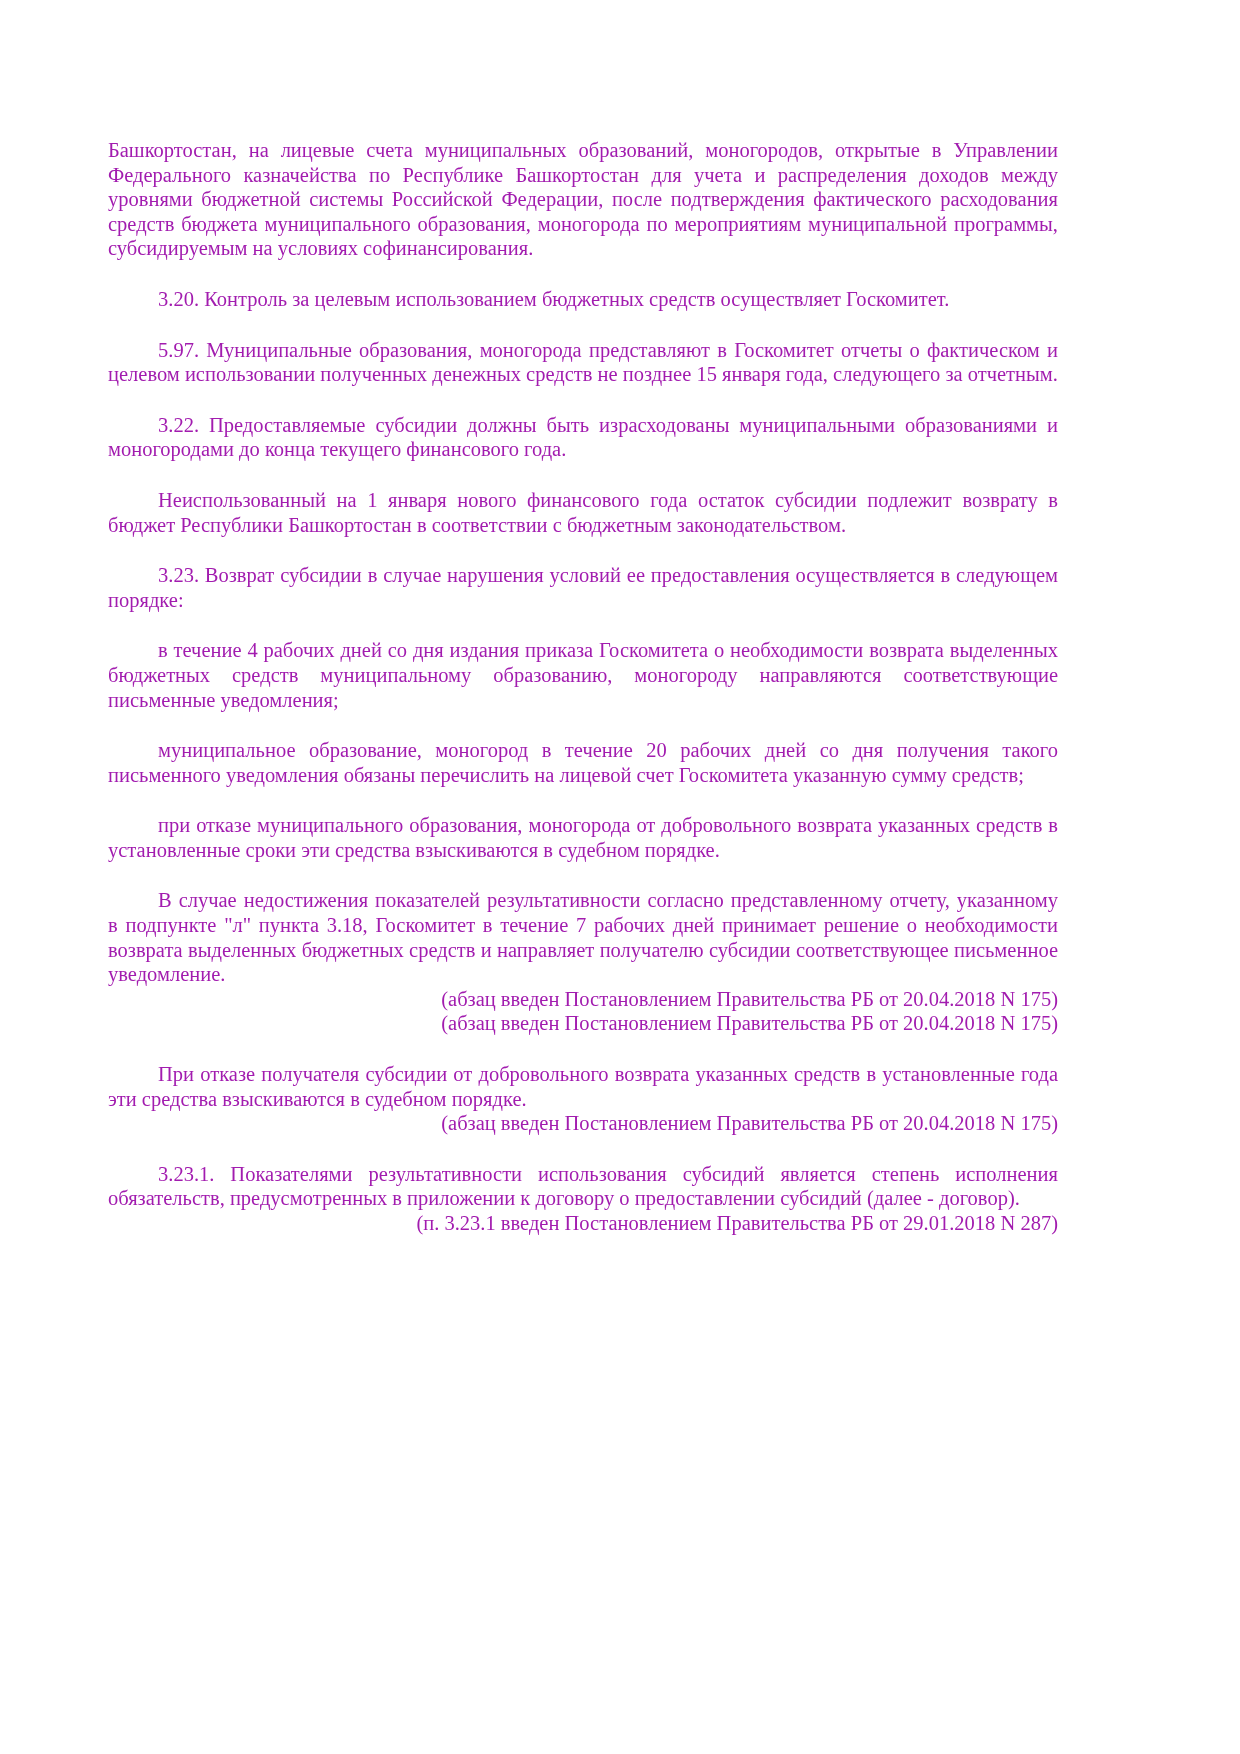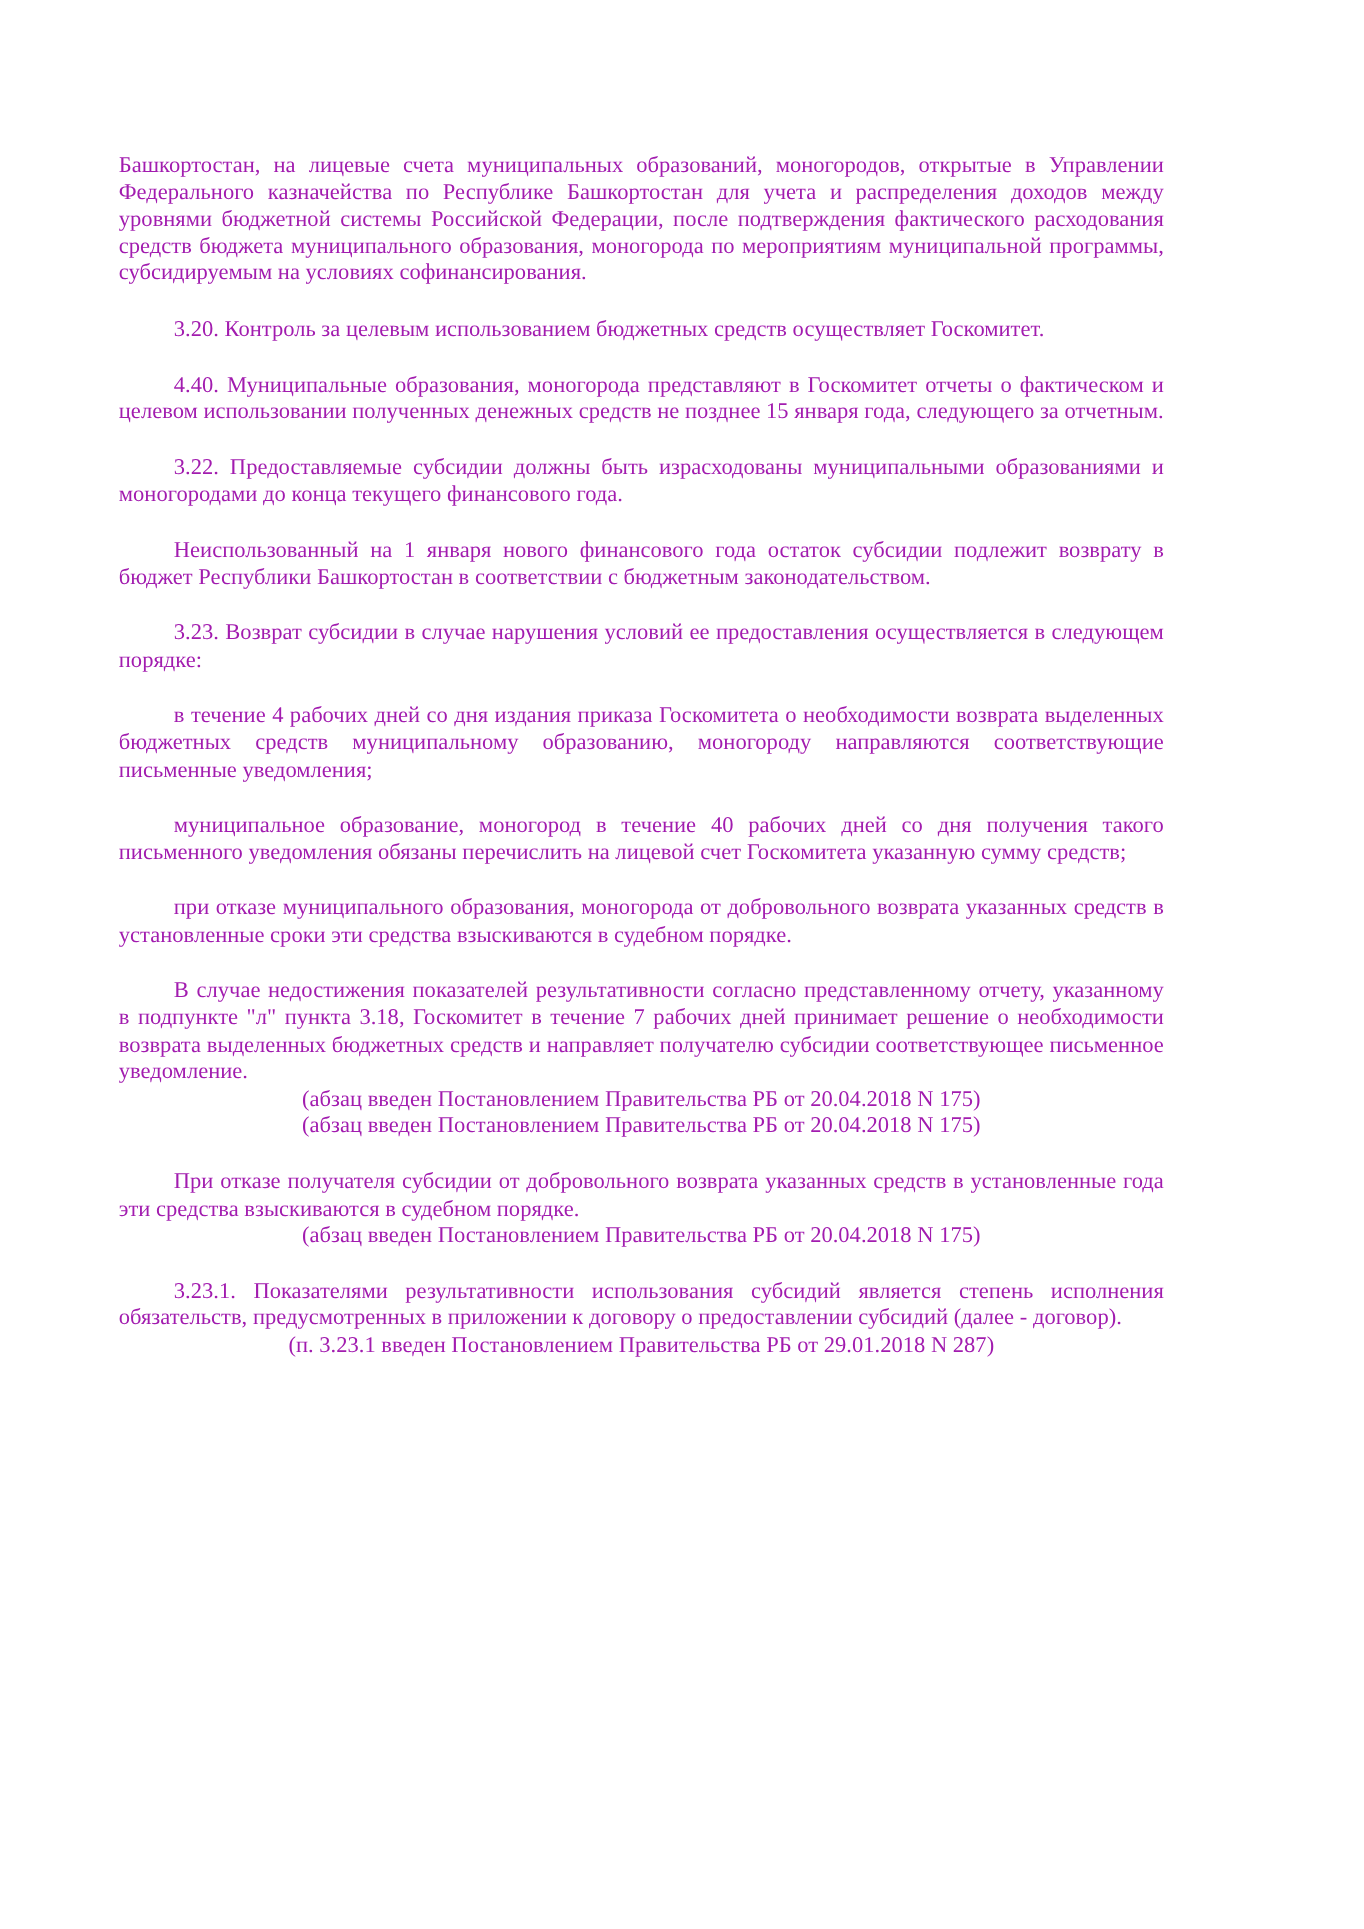--- a/index.html
+++ b/index.html
@@ -5,41 +5,41 @@
   html, body { margin: 0; padding: 0; background: #ffffff; }
   body { width: 1240px; height: 1754px; position: relative; overflow: hidden; }
   .page {
     position: absolute; left: 108px; top: 138px; width: 950px;
     font-family: "Liberation Serif", "DejaVu Serif", serif;
     font-size: 20.5px; line-height: 24.6px; color: #a21caf;
   }
   .p { margin: 0; text-align: justify; text-align-last: left; }
   .ind { text-indent: 50px; }
   .gap { margin-top: 26px; }
-  .note { margin: 0; text-align: center; font-family: Liberation Serif, serif; }
+  .note { margin: 0; text-align: right; font-family: Liberation Serif, serif; }
 </style>
 </head>
 <body>
 
 <div class="page">
   <p class="p">Башкортостан, на лицевые счета муниципальных образований, моногородов, открытые в Управлении Федерального казначейства по Республике Башкортостан для учета и распределения доходов между уровнями бюджетной системы Российской Федерации, после подтверждения фактического расходования средств бюджета муниципального образования, моногорода по мероприятиям муниципальной программы, субсидируемым на условиях софинансирования.</p>
 
   <p class="p ind gap">3.20. Контроль за целевым использованием бюджетных средств осуществляет Госкомитет.</p>
 
-  <p class="p ind gap">4.40. Муниципальные образования, моногорода представляют в Госкомитет отчеты о фактическом и целевом использовании полученных денежных средств не позднее 15 января года, следующего за отчетным.</p>
+  <p class="p ind gap">5.97. Муниципальные образования, моногорода представляют в Госкомитет отчеты о фактическом и целевом использовании полученных денежных средств не позднее 15 января года, следующего за отчетным.</p>
 
   <p class="p ind gap">3.22. Предоставляемые субсидии должны быть израсходованы муниципальными образованиями и моногородами до конца текущего финансового года.</p>
 
   <p class="p ind gap">Неиспользованный на 1 января нового финансового года остаток субсидии подлежит возврату в бюджет Республики Башкортостан в соответствии с бюджетным законодательством.</p>
 
   <p class="p ind gap">3.23. Возврат субсидии в случае нарушения условий ее предоставления осуществляется в следующем порядке:</p>
 
   <p class="p ind gap">в течение 4 рабочих дней со дня издания приказа Госкомитета о необходимости возврата выделенных бюджетных средств муниципальному образованию, моногороду направляются соответствующие письменные уведомления;</p>
 
-  <p class="p ind gap">муниципальное образование, моногород в течение 40 рабочих дней со дня получения такого письменного уведомления обязаны перечислить на лицевой счет Госкомитета указанную сумму средств;</p>
+  <p class="p ind gap">муниципальное образование, моногород в течение 20 рабочих дней со дня получения такого письменного уведомления обязаны перечислить на лицевой счет Госкомитета указанную сумму средств;</p>
 
   <p class="p ind gap">при отказе муниципального образования, моногорода от добровольного возврата указанных средств в установленные сроки эти средства взыскиваются в судебном порядке.</p>
 
   <p class="p ind gap">В случае недостижения показателей результативности согласно представленному отчету, указанному в подпункте "л" пункта 3.18, Госкомитет в течение 7 рабочих дней принимает решение о необходимости возврата выделенных бюджетных средств и направляет получателю субсидии соответствующее письменное уведомление.</p>
   <p class="note">(абзац введен Постановлением Правительства РБ от 20.04.2018 N 175)</p>
 
   <p class="note">(абзац введен Постановлением Правительства РБ от 20.04.2018 N 175)</p>
 
   <p class="p ind gap">При отказе получателя субсидии от добровольного возврата указанных средств в установленные года эти средства взыскиваются в судебном порядке.</p>
   <p class="note">(абзац введен Постановлением Правительства РБ от 20.04.2018 N 175)</p>

